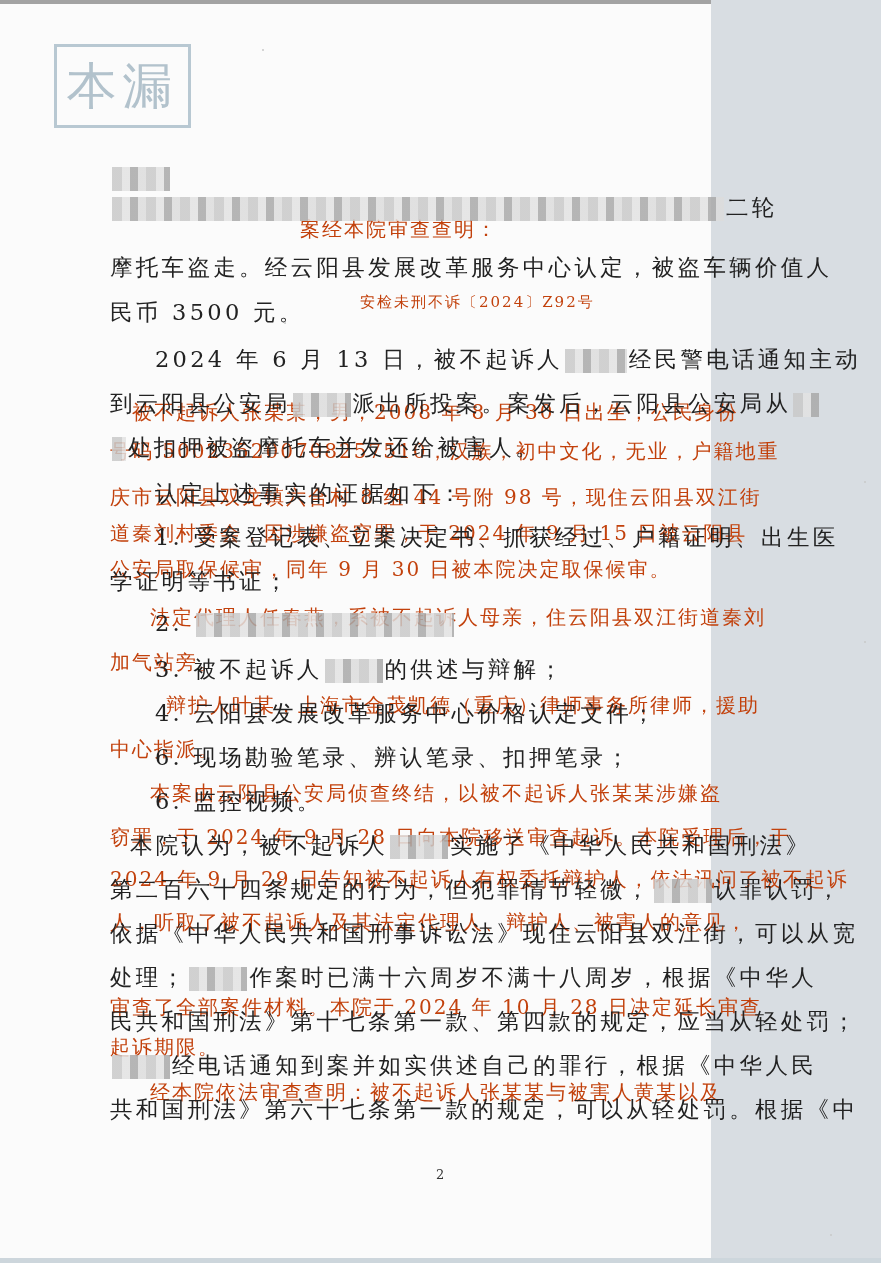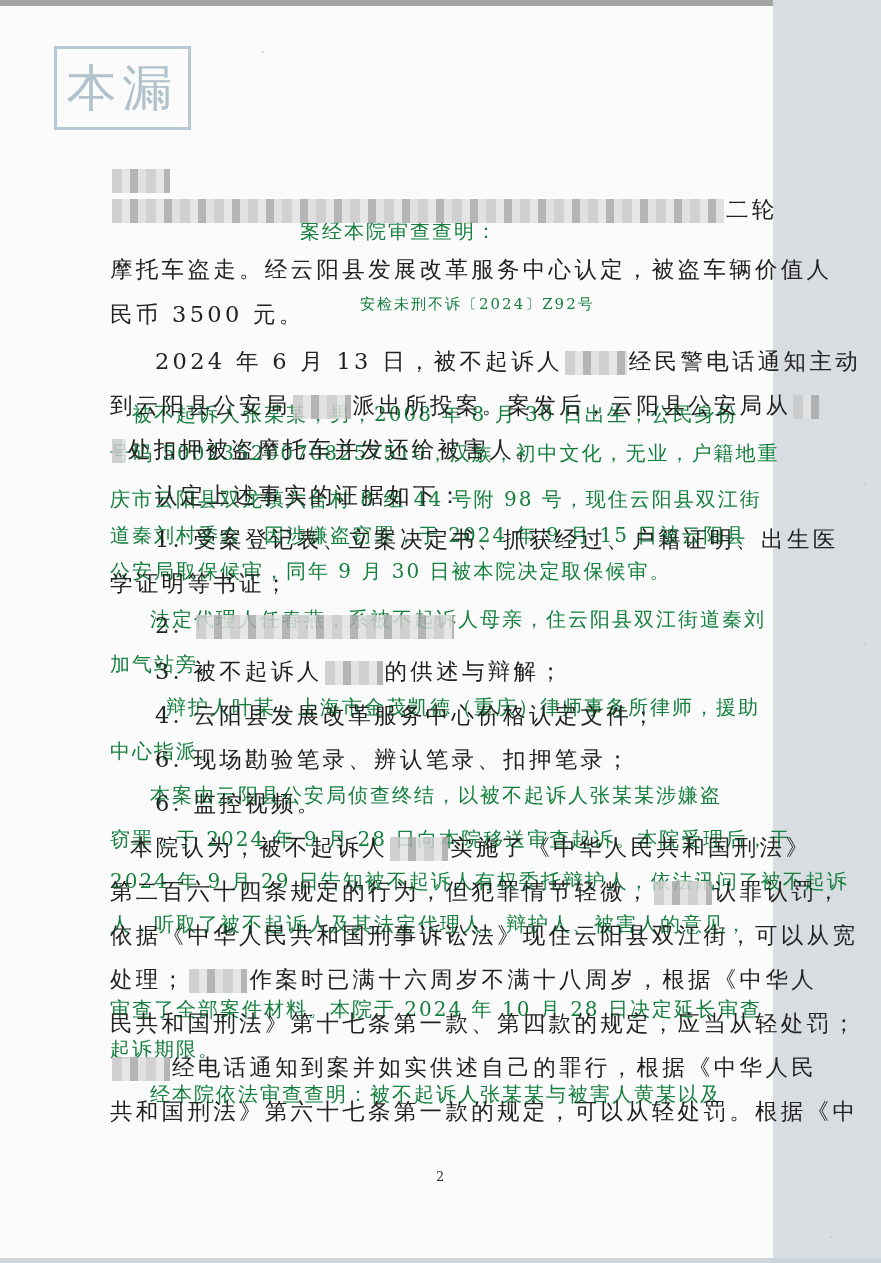--- a/index.html
+++ b/index.html
@@ -3,39 +3,39 @@
 <meta charset="utf-8">
 <style>
   html, body { margin: 0; padding: 0; }
   body {
     width: 881px; height: 1263px; overflow: hidden;
     background: #d8dde2;
     font-family: "DejaVu Serif", "Liberation Serif", serif;
   }
   .page {
     position: absolute; left: 0; top: 0;
-    width: 773px; height: 1258px;
+    width: 711px; height: 1258px;
     background: #fbfbfb;
-    border-top: 6px solid #a3a3a3;
+    border-top: 4px solid #a3a3a3;
   }
   .bottom-bar {
     position: absolute; left: 0; top: 1258px; width: 881px; height: 5px;
     background: #cdd6dc;
   }
   .stamp {
     position: absolute; left: 54px; top: 40px;
     width: 131px; height: 78px;
     border: 3px solid #b8c8d2;
     color: #b2c2cc;
     display: flex; align-items: center; justify-content: center;
     font-size: 50px; letter-spacing: 6px;
     font-family: "DejaVu Sans", sans-serif;
   }
   .bleed {
-    position: absolute; color: #15803d; font-size: 20px; white-space: nowrap;
+    position: absolute; color: #c2410c; font-size: 20px; white-space: nowrap;
     letter-spacing: 2px;
   }
   .line {
     position: absolute; left: 110px; font-size: 22.5px; color: #222;
     white-space: nowrap; letter-spacing: 3.3px;
   }
   .redact {
     display: inline-block; vertical-align: middle; height: 24px;
     background: repeating-linear-gradient(90deg, #c9c9c9 0 10px, #e2e2e2 10px 18px, #a9a9a9 18px 26px, #dcdcdc 26px 34px);
     opacity: .85; margin: 0 2px;

